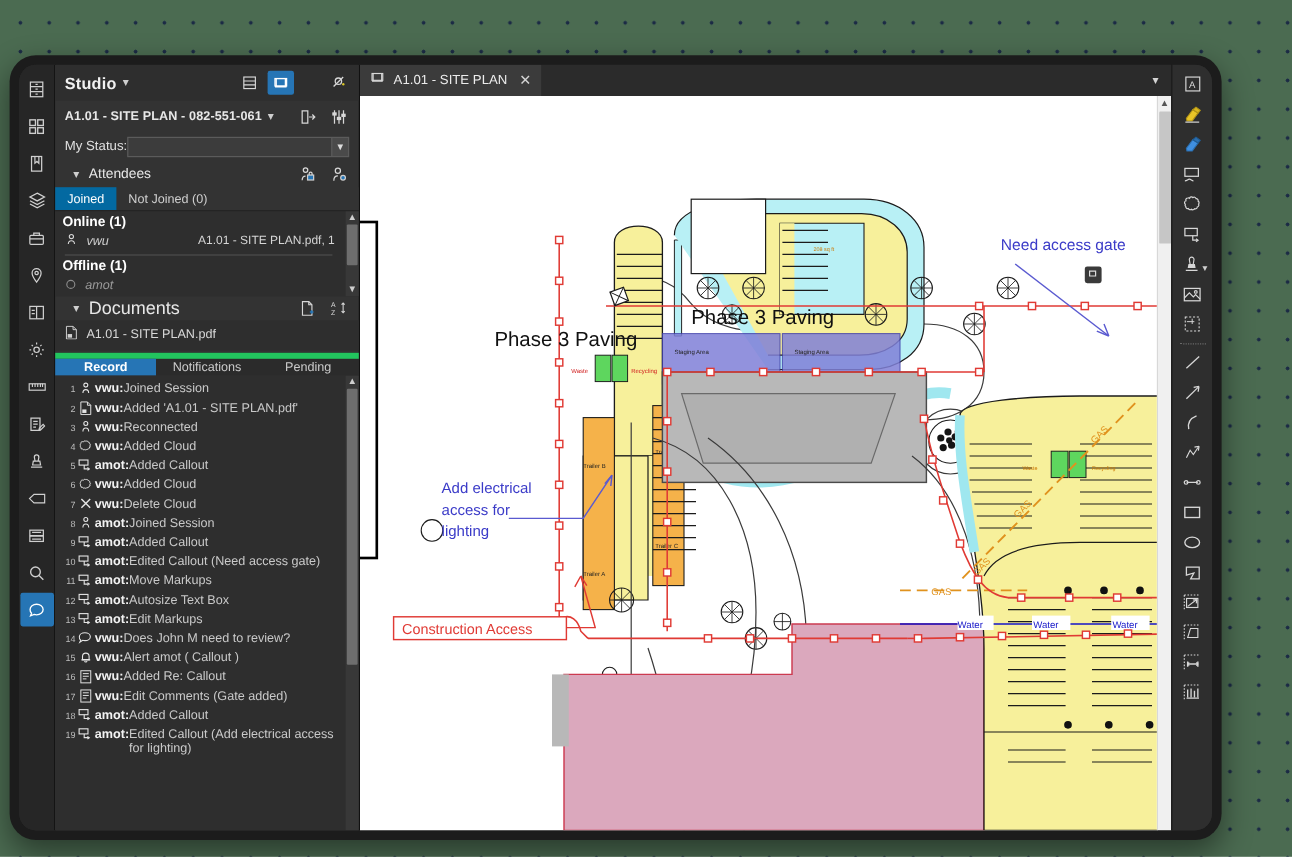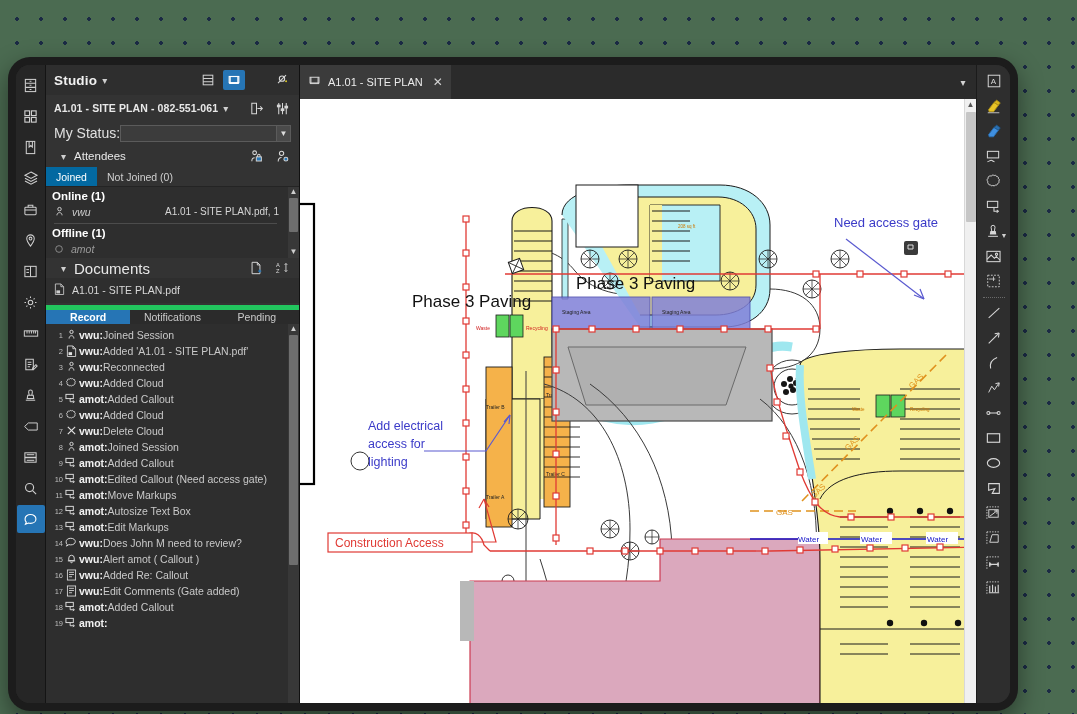--- a/index.html
+++ b/index.html
@@ -14,21 +14,21 @@
     background-color: #4b6b51;
     background-image:
       radial-gradient(circle, #1b2a45 1.6px, transparent 1.7px);
     background-size: 24px 24px;
     background-position: 5px 7px;
   }
 
   
   #device {
     position: absolute;
-    left: 8px; top: 57px;
+    left: 8px; top: 46px;
     width: 1010px; height: 654px;
     background: #1c1c1c;
     border-radius: 22px;
     box-shadow: 0 10px 26px rgba(0,0,0,.45);
     padding: 8px 8px 8px 8px;
   }
   #screen {
     position: relative;
     width: 994px; height: 638px;
     background: #2b2b2b;
@@ -88,21 +88,21 @@
   #doc-row {
     height: 26px; display: flex; align-items: center;
     padding: 0 6px 0 8px;
   }
   #doc-name { color: #e8e8e8; font-size: 10.5px; font-weight: bold; letter-spacing:.1px; }
 
   #status-row {
     height: 24px; display: flex; align-items: center;
     padding: 0 8px;
   }
-  #status-label { color: #e0e0e0; font-size: 14px; }
+  #status-label { color: #e0e0e0; font-size: 11px; }
   #status-select {
     flex: 1; height: 17px;
     background: #3c3c3c; border: 1px solid #5b5b5b;
     display: flex; align-items: center;
   }
   #status-value { flex:1; color:#e0e0e0; font-size:10px; padding-left:4px; }
   #status-caret {
     width: 14px; height: 15px; background: #4a4a4a;
     border-left: 1px solid #5b5b5b;
     color:#ddd; font-size:8px; display:flex; align-items:center; justify-content:center;
@@ -162,21 +162,21 @@
   }
   .rec-row { display:flex; align-items:flex-start; padding: 1px 16px 1px 2px; }
   .rec-num { width:15px; text-align:right; color:#bdbdbd; font-size:7.5px; padding-top:4px; flex:0 0 15px; }
   .rec-ico { width:16px; flex:0 0 16px; display:flex; align-items:center; justify-content:center;
              color:#e4e4e4; padding-top:2px;}
   .rec-user { color:#f2f2f2; font-size:10.5px; font-weight:bold; padding-top:2px; white-space:nowrap; }
   .rec-text { color:#c9c9c9; font-size:10.5px; padding-top:2px; }
 
   
   #main { flex:1; display:flex; flex-direction:column; background:#2b2b2b; min-width:0; }
-  #tabbar { height:34px; background:#2b2b2b; display:flex; align-items:stretch; }
+  #tabbar { height:26px; background:#2b2b2b; display:flex; align-items:stretch; }
   #doc-tab {
     background:#3b3b3b; display:flex; align-items:center; padding: 0 8px 0 8px;
     min-width:120px; cursor:pointer;
   }
   #doc-tab-label { color:#ececec; font-size:11px; margin: 0 10px 0 7px; }
   #doc-tab-close { color:#d4d4d4; font-size:12px; cursor:pointer; }
   #tabbar-spacer { flex:1; }
   #tabbar-caret { width:26px; display:flex; align-items:center; justify-content:center; color:#d4d4d4; font-size:10px; cursor:pointer; }
 
   #canvas-wrap { flex:1; display:flex; min-height:0; }
@@ -691,20 +691,21 @@
             <div class="rec-row">
               <span class="rec-num">19</span>
               <span class="rec-ico">
                 <svg width="12" height="11" viewBox="0 0 13 11" fill="none" stroke="#e4e4e4" stroke-width="1">
                   <rect x="1" y="1" width="8" height="4.6"></rect>
                   <path d="M5.6 5.6 L5.6 9 L9.4 9"></path>
                   <path d="M8.5 7.8 L10.2 9 L8.5 10.2"></path>
                 </svg>
               </span>
               <span class="rec-user">amot:</span>
+              <span class="rec-text">Edited Callout (Add electrical access for lighting)</span>
             </div>
           </div>
       <div class="vscroll">
         <div class="vs-arrow">▲</div>
         <div class="vs-thumb" style="height:230px"></div>
       </div>
     </div>
   </div>
 
   <div id="main">

